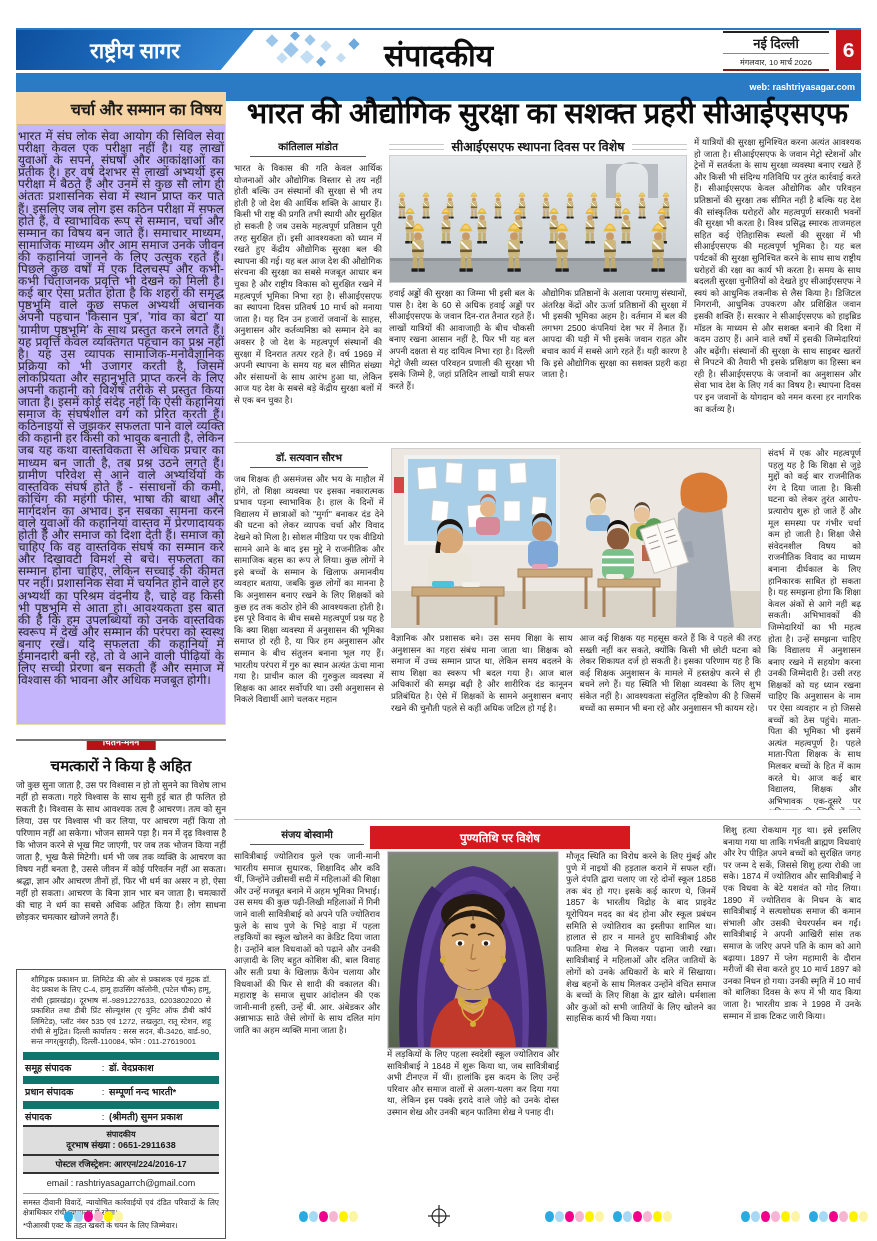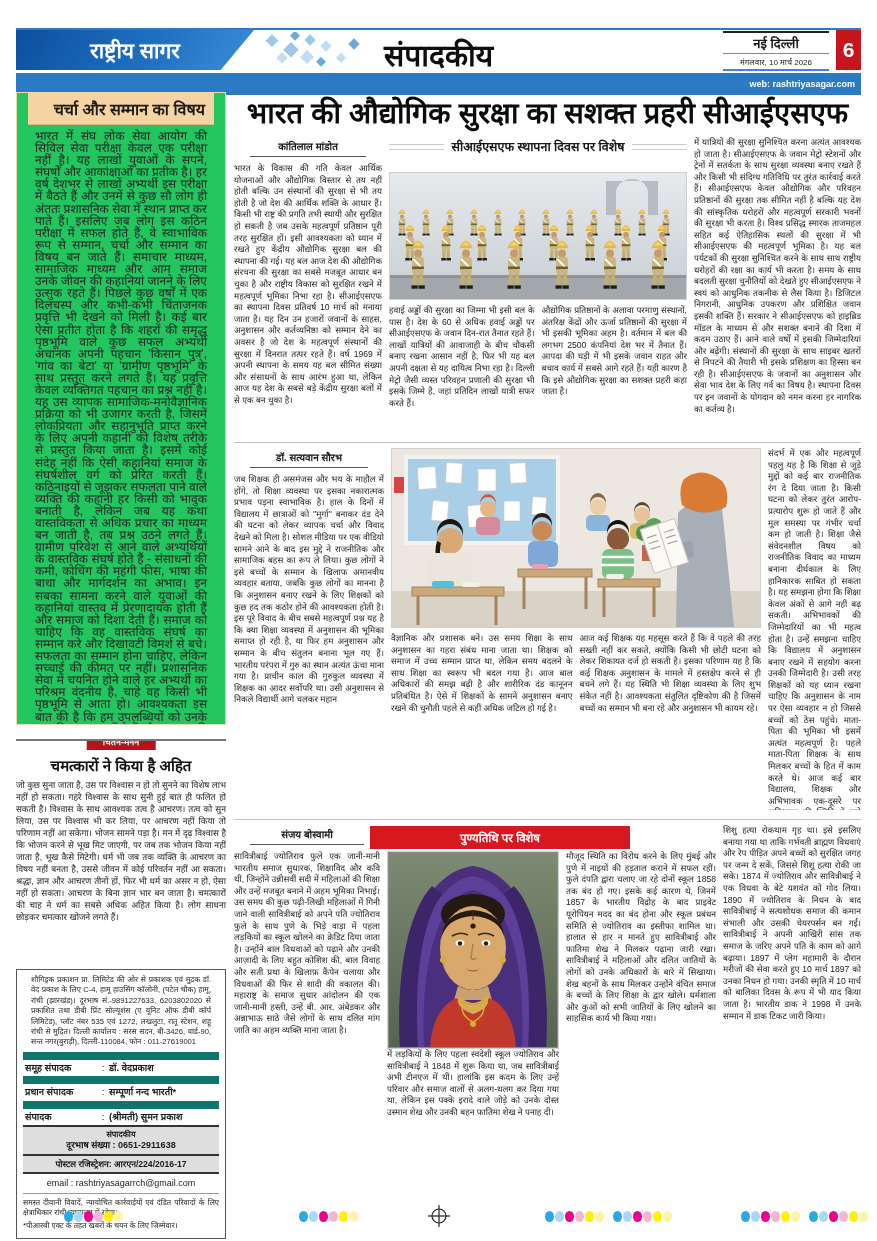--- a/index.html
+++ b/index.html
@@ -9,34 +9,34 @@
   .header{position:absolute;top:28px;left:16px;right:16px;height:58px;}
   .topline{position:absolute;top:0;left:0;right:0;height:2px;background:#2a7bc4;}
   .mast{position:absolute;top:2px;left:0;width:238px;height:40px;
         background:linear-gradient(120deg,#0d4f9e 0%,#1f6fc0 55%,#3c8ed8 100%);
         color:#fff;display:flex;align-items:center;justify-content:center;
         font-size:21px;font-weight:bold;clip-path:polygon(0 0,100% 0,86% 100%,0 100%);}
   .diamonds{position:absolute;top:4px;left:246px;}
   .section-title{position:absolute;top:6px;left:200px;right:200px;text-align:center;
         font-size:30px;font-weight:bold;color:#0d0d0d;}
   .dateline{position:absolute;top:3px;right:32px;width:106px;text-align:center;
-        border-top:2px solid #222;border-bottom:2px solid #3b82f6;padding:1px 0 2px;}
+        border-top:2px solid #222;border-bottom:2px solid #7f1d1d;padding:1px 0 2px;}
   .dateline .city{font-weight:bold;font-size:13px;border-bottom:1px solid #888;padding-bottom:1px;}
   .dateline .date{font-size:8px;padding-top:2px;color:#222;}
   .pagenum{position:absolute;top:2px;right:0;width:25px;height:40px;background:#c4161c;color:#fff;
         font-size:21px;font-weight:bold;display:flex;align-items:center;justify-content:center;}
-  .webstrip{position:absolute;top:45px;left:0;right:0;height:22px;background:#2a7bc4;color:#fff;
+  .webstrip{position:absolute;top:45px;left:0;right:0;height:28px;background:#2a7bc4;color:#fff;
         font-size:9px;font-weight:bold;display:flex;justify-content:flex-end;align-items:center;padding-right:6px;box-sizing:border-box;}
   
   .content{position:absolute;top:92px;left:16px;right:16px;display:flex;gap:8px;}
   .rail{width:210px;flex:none;}
   .mainarea{flex:1;min-width:0;}
   p.body{font-size:8.6px;line-height:11.6px;text-align:justify;margin:0;color:#1c1c1c;}
   
-  .discussion{background:#22c55e;border:1px solid #ecd9ae;height:633px;overflow:hidden;box-sizing:border-box;padding:0 18px 6px;}
+  .discussion{background:#c4b5fd;border:1px solid #ecd9ae;height:633px;overflow:hidden;box-sizing:border-box;padding:0 1px 6px;}
   .discussion h2{background:#f6d3a2;margin:0 -7px 5px;padding:5px 9px 4px;text-align:right;
         font-size:16px;font-weight:bold;color:#1c1c1c;border-bottom:1px solid #dbb97e;}
   .discussion p{font-size:12px;line-height:12.1px;text-align:justify;margin:0;color:#262626;}
   .chintan{margin-top:14px;height:208px;overflow:hidden;border-top:2px solid #777;position:relative;padding-top:12px;}
   .chintan-label{position:absolute;top:-8px;left:50%;transform:translateX(-50%);
         background:#b5121b;color:#fff;font-size:9px;font-weight:bold;padding:2px 16px;white-space:nowrap;}
   .chintan h3{margin:2px 0 4px;text-align:center;font-size:15px;font-weight:bold;color:#111;}
   .chintan p{font-size:8.7px;line-height:12px;text-align:justify;margin:0;color:#262626;}
   .publisher{margin-top:8px;border:1px solid #555;padding:5px 6px;font-size:7.6px;line-height:10.4px;box-sizing:border-box;}
   .pub-imprint{text-align:justify;margin:0 8px 4px;color:#222;}
@@ -61,21 +61,21 @@
   .art3 h1{font-size:24px;margin:0 0 5px;}
   .byline{text-align:center;font-weight:bold;font-size:10px;padding:2px 0 3px;
         border-bottom:1px solid #555;margin:0 16px 6px;}
   .cols{display:flex;gap:7px;overflow:hidden;}
   .a1-body{height:296px;}
   .a2-body{height:362px;}
   .a3-body{height:296px;position:relative;}
   .colL1{width:148px;flex:none;}
   .colC1{width:298px;flex:none;}
   .colR1{flex:1;min-width:0;}
-  .subhead{display:flex;align-items:center;gap:8px;margin:1px 0 17px;}
+  .subhead{display:flex;align-items:center;gap:8px;margin:1px 0 0;}
   .subhead .rule{flex:1;height:4px;border-top:1px solid #c9c9c9;border-bottom:1px solid #c9c9c9;}
   .subhead span{font-size:12.5px;font-weight:bold;white-space:nowrap;}
   .twocols{display:flex;gap:7px;overflow:hidden;margin-top:5px;}
   .a1-sub2{height:148px;}
   .a2-sub2{height:168px;}
   .twocols p{flex:1;min-width:0;}
   .photoframe{border:1px solid #cfcfcf;line-height:0;}
   .colL2{width:150px;flex:none;}
   .colC2{width:370px;flex:none;}
   .colR2{flex:1;min-width:0;}

